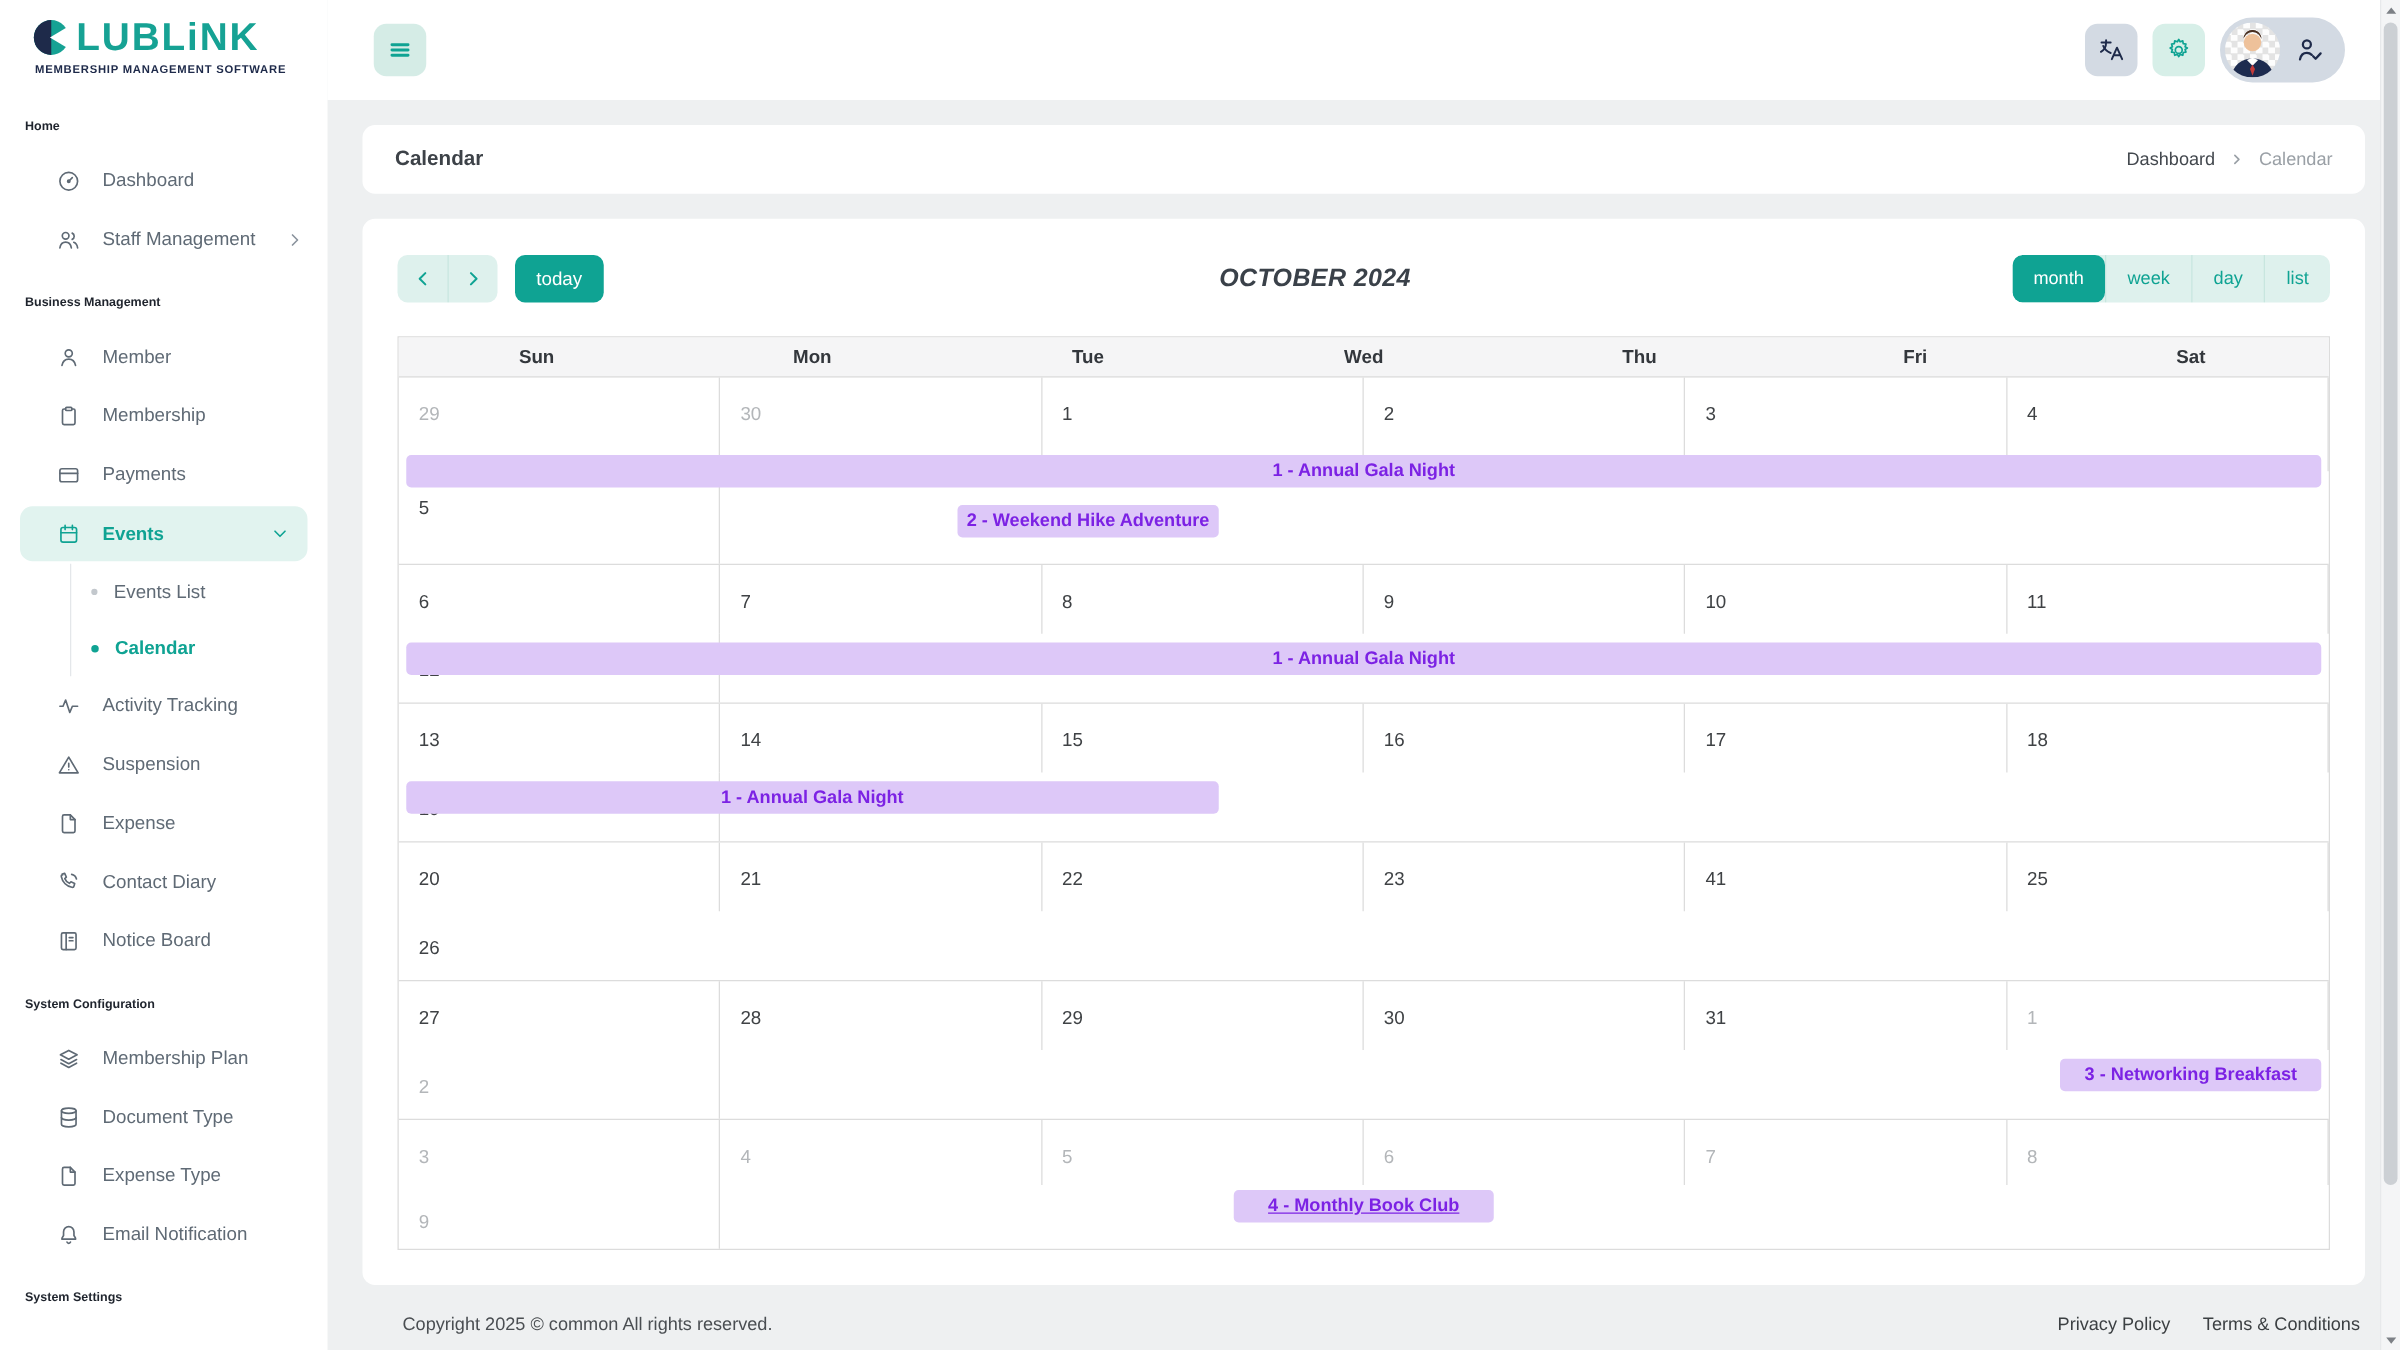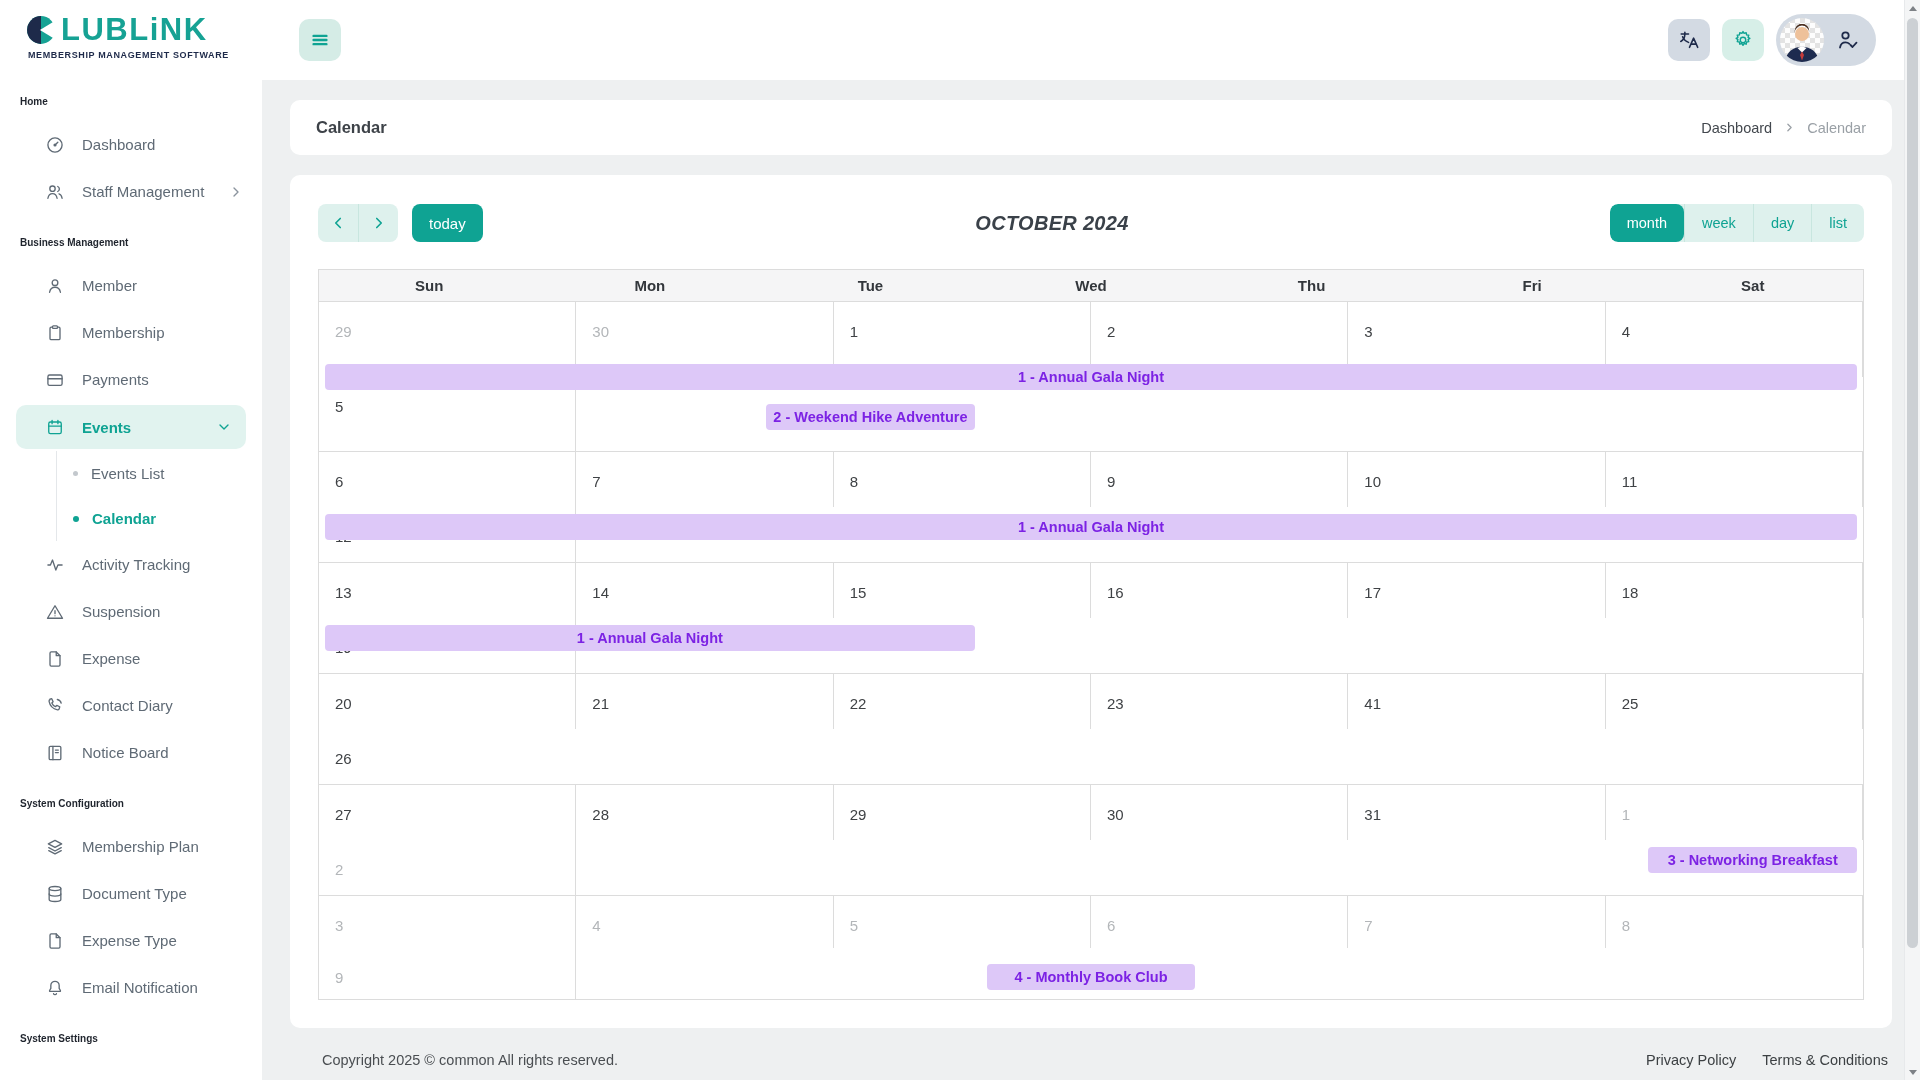--- a/index.html
+++ b/index.html
@@ -443,21 +443,21 @@
                 <div class="cal-event" style="left: calc(85.7143% + 6px); width: calc(14.2857% - 12px); top: 62px;">3 - Networking Breakfast</div>
               </div>
               <div class="week-row" style="height: 103px;">
                 <div class="day-cell"><span class="day-num muted">3</span></div>
                 <div class="day-cell"><span class="day-num muted">4</span></div>
                 <div class="day-cell"><span class="day-num muted">5</span></div>
                 <div class="day-cell"><span class="day-num muted">6</span></div>
                 <div class="day-cell"><span class="day-num muted">7</span></div>
                 <div class="day-cell"><span class="day-num muted">8</span></div>
                 <div class="day-cell"><span class="day-num muted">9</span></div>
-                <div class="cal-event" style="left: calc(42.8571% + 6px); width: calc(14.2857% - 12px); top: 68px;">4 - Monthly Book Club</div>
+                <div class="cal-event" style="left: calc(42.8571% + 6px); width: calc(14.2857% - 12px); top: 56px; text-decoration: underline;">4 - Monthly Book Club</div>
               </div>
             </div>
         </div>
       </div>
 
       <div class="footer">
         <span>Copyright 2025 © common All rights reserved.</span>
         <span class="footer-links">
           <span class="footer-link">Privacy Policy</span>
           <span class="footer-link">Terms &amp; Conditions</span>

